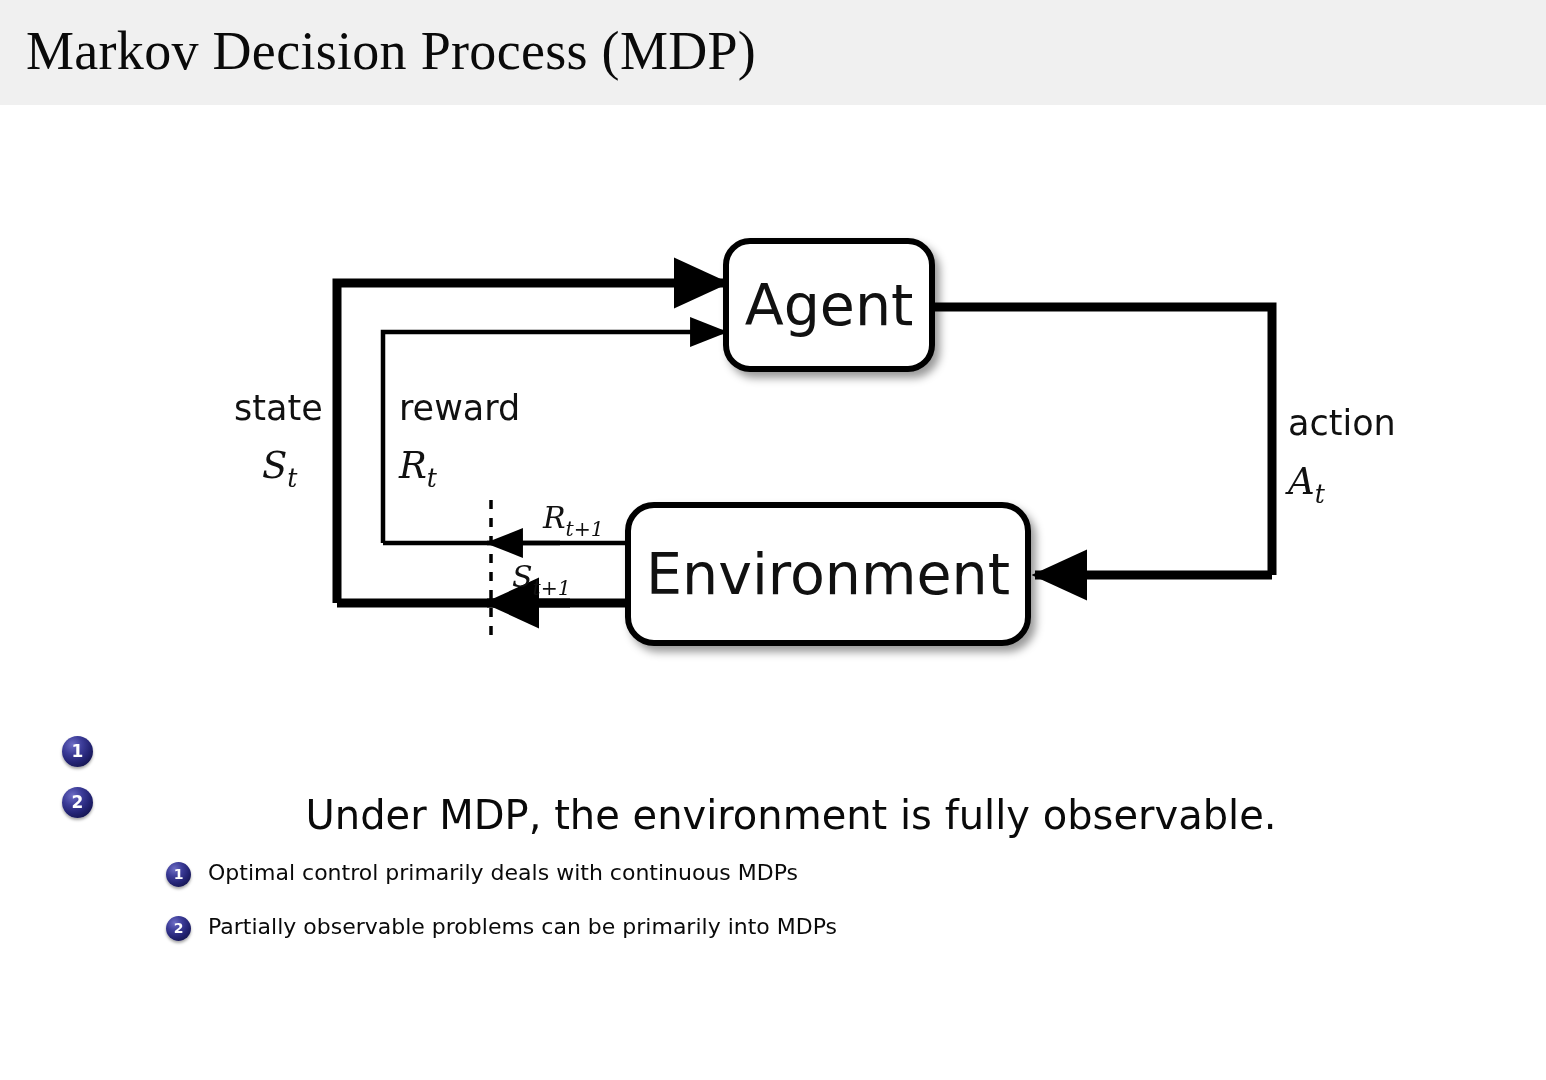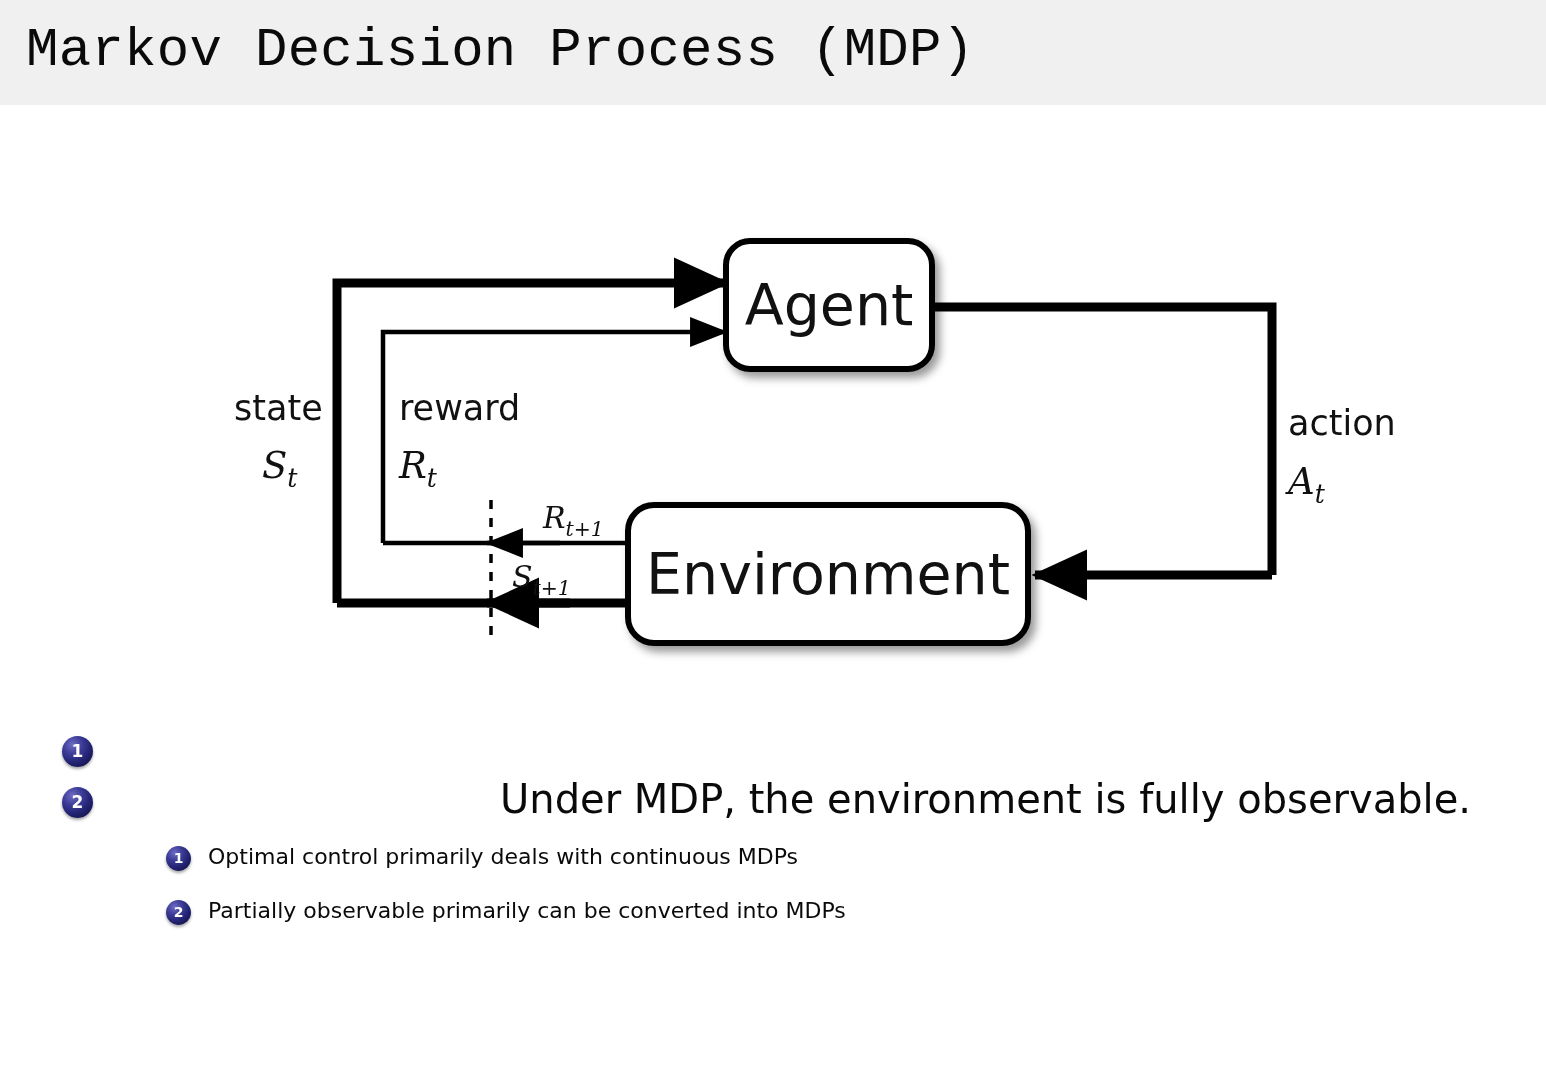--- a/index.html
+++ b/index.html
@@ -30,21 +30,21 @@
     left: 0;
     top: 0;
     width: 1546px;
     height: 105px;
     background: #f0f0f0;
   }
   .slide-title {
     position: absolute;
     left: 26px;
     top: 18px;
-    font-family: Liberation Mono, monospace;
+    font-family: Liberation Serif, serif;
     font-size: 54px;
     line-height: 66px;
     font-weight: 400;
     letter-spacing: 0.3px;
     color: #0a0a0a;
     white-space: nowrap;
   }
 
   
   .diagram {
@@ -136,21 +136,21 @@
     font-family: "DejaVu Sans", sans-serif;
     color: #0a0a0a;
   }
   .text-lvl1 {
     font-size: 40px;
     line-height: 60px;
     width: 1360px;
     text-align: justify;
     text-justify: inter-word;
   }
-  .text-lvl1.nojust { text-align: right; }
+  .text-lvl1.nojust { text-align: center; margin-top: 16px; }
   .text-lvl2 {
     font-size: 22px;
     line-height: 52px;
     width: 1280px;
   }
 </style>
 </head>
 <body>
 
 <div class="slide">
@@ -260,18 +260,18 @@
       <div class="bullet-text text-lvl1 nojust">Under MDP, the environment is fully observable.</div>
     </div>
 
     <div class="bullet-row lvl2">
       <div class="badge badge-sm">1</div>
       <div class="bullet-text text-lvl2">Optimal control primarily deals with continuous MDPs</div>
     </div>
 
     <div class="bullet-row lvl2">
       <div class="badge badge-sm">2</div>
-      <div class="bullet-text text-lvl2">Partially observable primarily can be converted into MDPs</div>
+      <div class="bullet-text text-lvl2">Partially observable problems can be primarily into MDPs</div>
     </div>
 
   </div>
 
 </div>
 
 </body></html>

